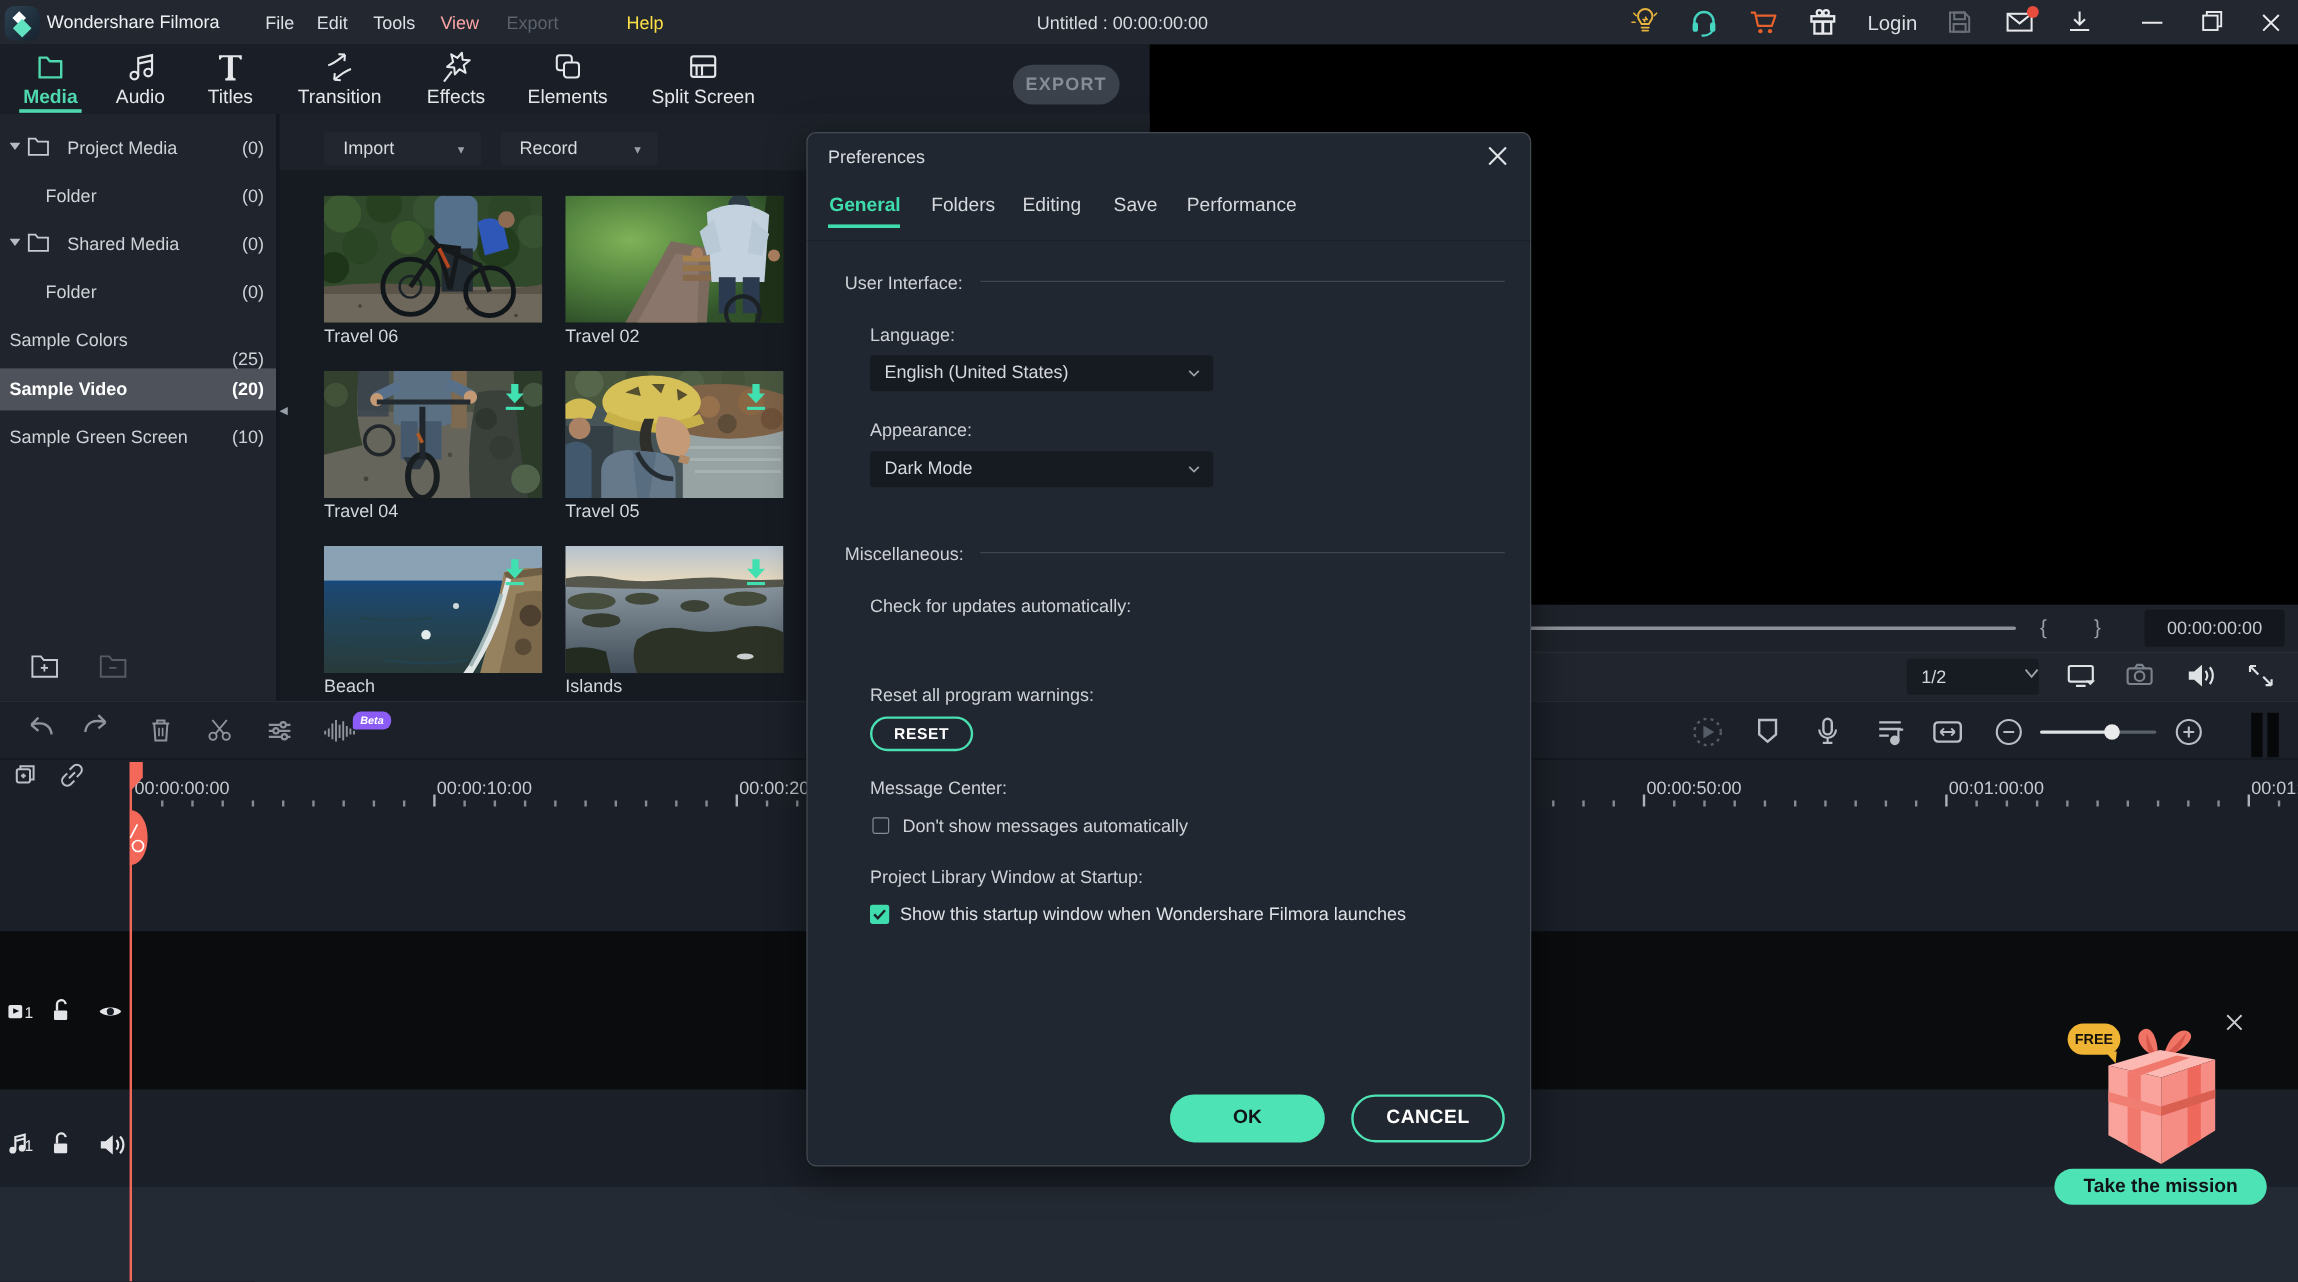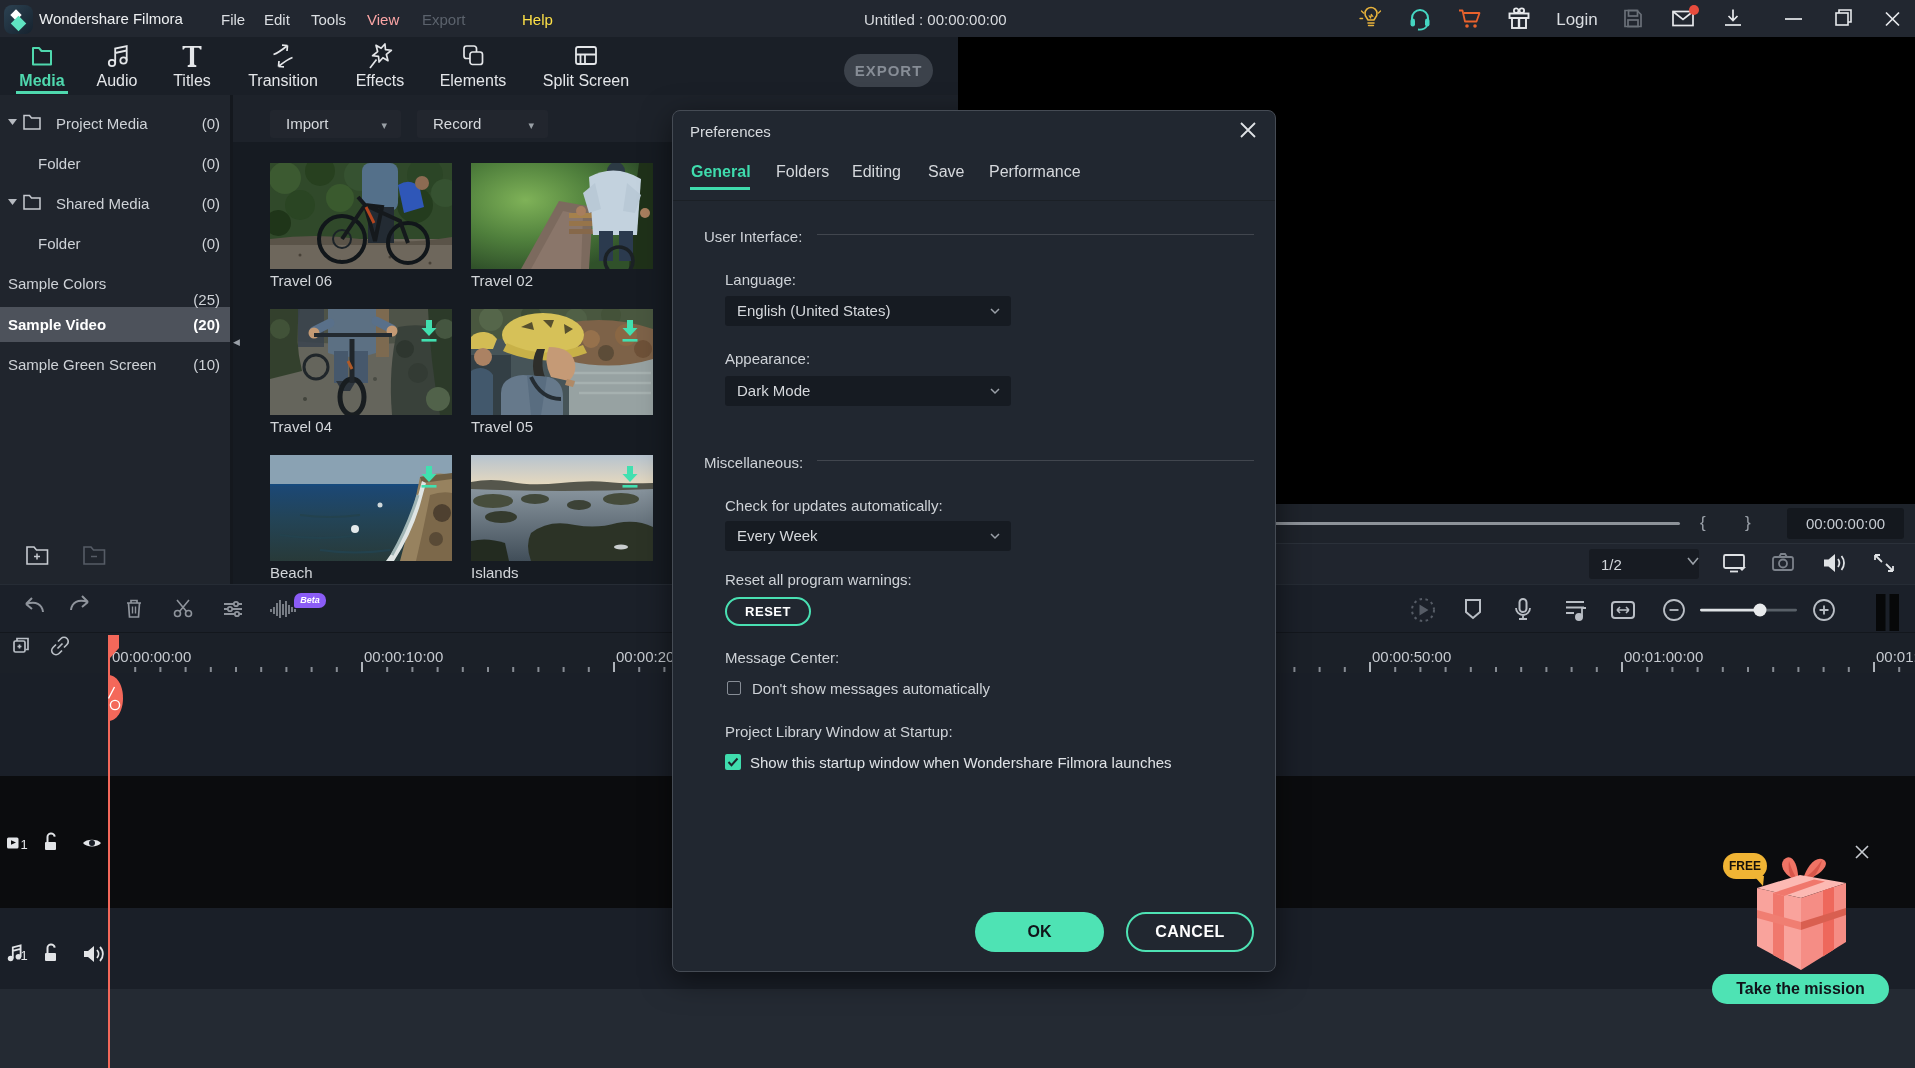--- a/index.html
+++ b/index.html
@@ -629,26 +629,20 @@
     <div class="abs" style="left:52px;top:239px;">Appearance:</div>
     <div class="abs" style="left:52px;top:265px;width:286px;height:30px;background:#161b22;border-radius:3px;padding-left:24px;">
       <span style="position:absolute;left:12px;top:6px;color:#d5d8dc;">Dark Mode</span>
       <svg style="position:absolute;right:10px;top:10px;" width="12" height="10" viewBox="0 0 12 10">
           <path d="M2,3 l4,4 4,-4" stroke="#9aa0a8" stroke-width="1.5" fill="none"></path>
         </svg>
     </div>
     <div class="abs" style="left:31px;top:343px;text-align:right;">Miscellaneous:</div>
     <div class="abs" style="left:144px;top:349px;width:437px;height:1px;background:#41464e;"></div>
     <div class="abs" style="left:52px;top:386px;">Check for updates automatically:</div>
-    <div class="abs" style="left:52px;top:410px;width:286px;height:30px;background:#161b22;border-radius:3px;">
-      <span style="position:absolute;left:12px;top:6px;color:#d5d8dc;">Every Week</span>
-      <svg style="position:absolute;right:10px;top:10px;" width="12" height="10" viewBox="0 0 12 10">
-          <path d="M2,3 l4,4 4,-4" stroke="#9aa0a8" stroke-width="1.5" fill="none"></path>
-        </svg>
-    </div>
     <div class="abs" style="left:52px;top:460px;">Reset all program warnings:</div>
     <div class="abs" style="left:52px;top:486px;width:86px;height:29px;border:2px solid #49e0b2;border-radius:15px;color:#fff;font-weight:bold;font-size:13px;text-align:center;line-height:25px;letter-spacing:.5px;">RESET</div>
     <div class="abs" style="left:52px;top:538px;">Message Center:</div>
     <div class="abs" style="left:54px;top:570px;width:14px;height:14px;border:1px solid #878d96;border-radius:2px;"></div>
     <div class="abs" style="left:79px;top:569px;">Don't show messages automatically</div>
     <div class="abs" style="left:52px;top:612px;">Project Library Window at Startup:</div>
     <div class="abs" style="left:52px;top:643px;width:16px;height:16px;background:#3fdcad;border-radius:2px;">
       <svg width="16" height="16" viewBox="0 0 16 16">
           <path d="M3.5,8 l3,3.2 L12.5,4.5" stroke="#1d222a" stroke-width="2" fill="none"></path>
         </svg>

